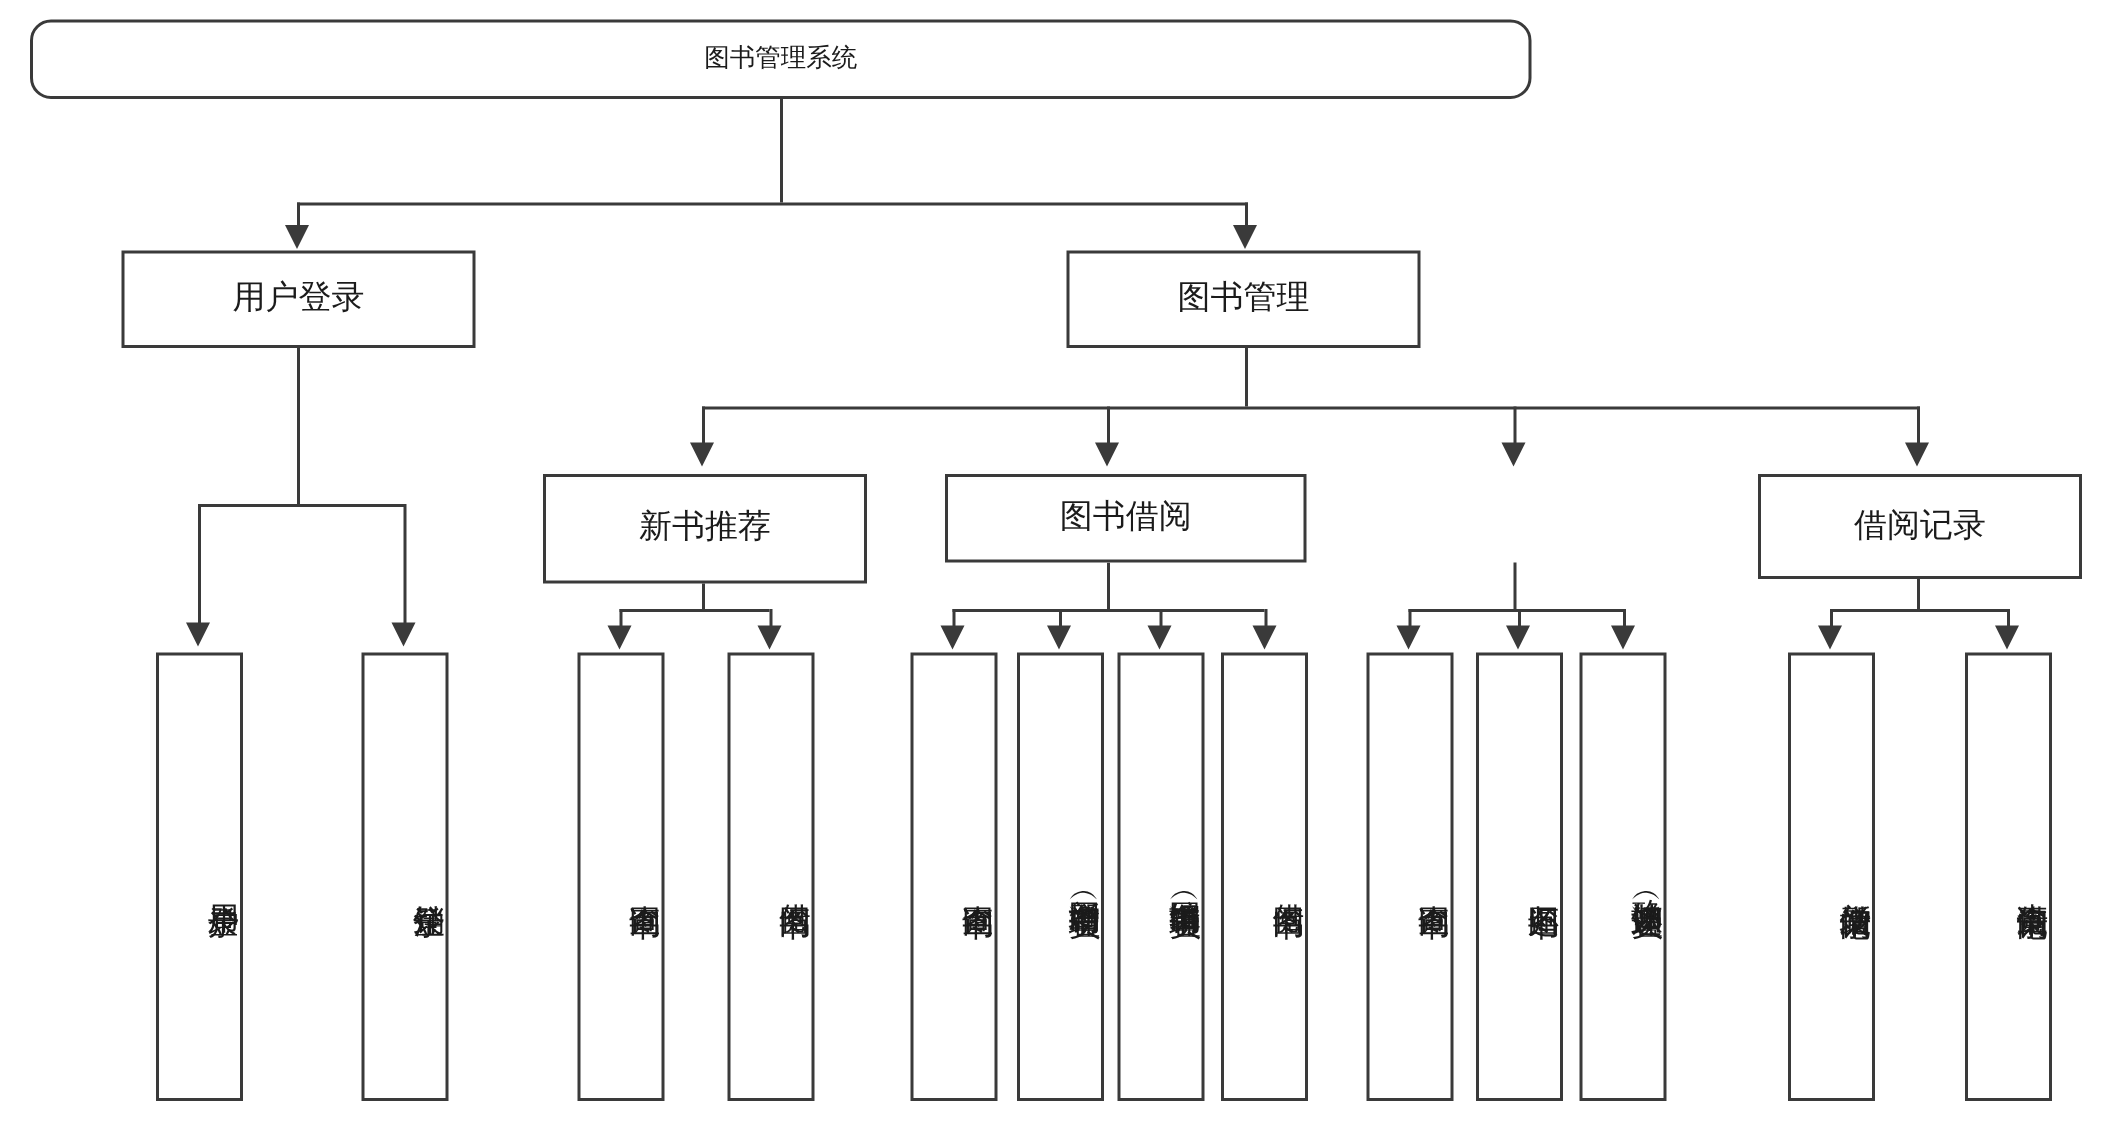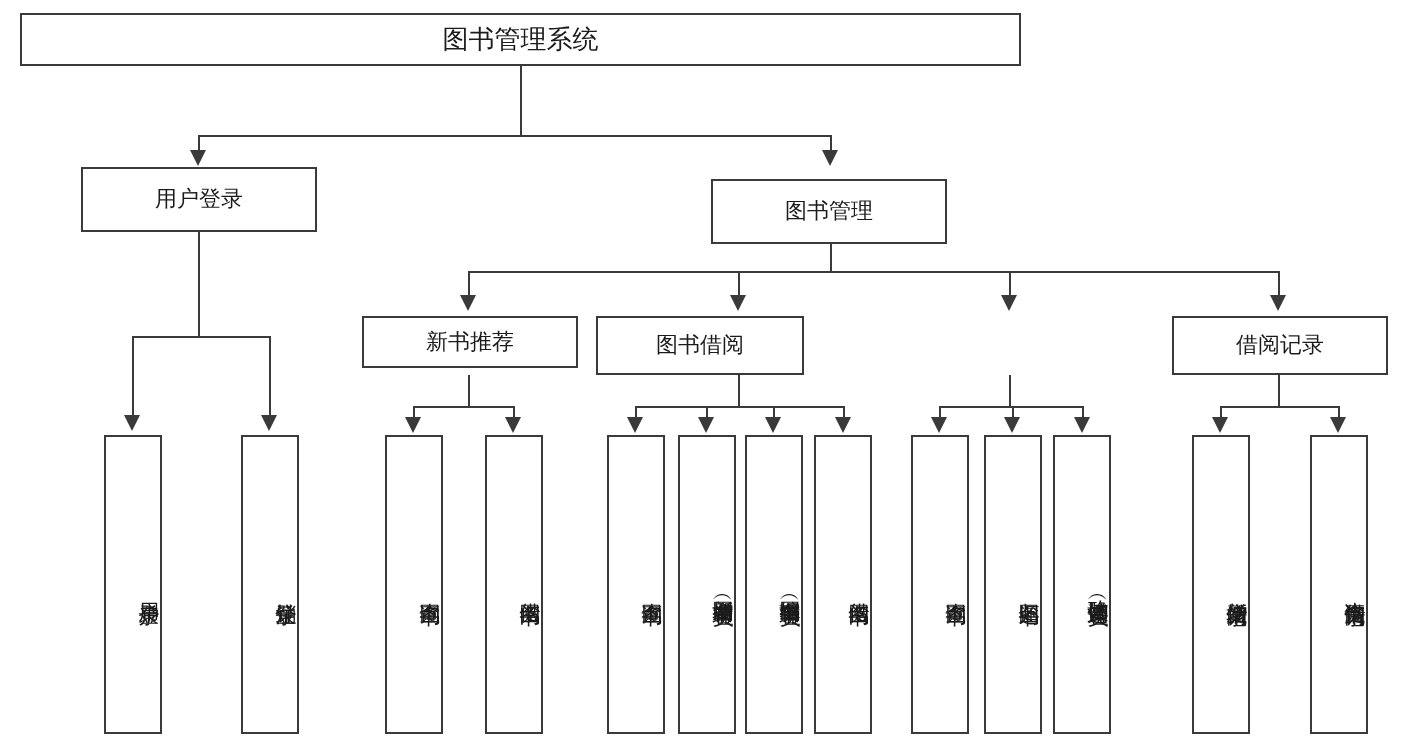--- a/index.html
+++ b/index.html
@@ -20,21 +20,21 @@
     box-sizing:border-box;
     border:2px solid #3a3a3a;
     background:#ffffff;
     display:flex;
     align-items:center;
     justify-content:center;
     color:#1b1b1b;
     line-height:1.12;
     text-align:center;
   }
-  .node.root{ font-size:26px; }
+  .node.root{ font-size:17px;border-radius:14px; }
   .node.lvl2{ font-size:22px; }
   .node.lvl3{ font-size:22px; }
   .node.leaf{
     font-size:21px;
     writing-mode:vertical-rl;
     text-orientation:upright;
     align-items:flex-start;
     justify-content:center;
     padding-top:6px;
     letter-spacing:2px;
@@ -145,31 +145,31 @@
     <div class="arrow" style="left:1330px;top:417px;"></div>
   </div>
 
   <div class="node root" style="left:20px;top:13px;width:1001px;height:53px;">
     <span>图书管理系统</span>
   </div>
 
   <div class="node lvl2" style="left:81px;top:167px;width:236px;height:65px;">
     <span>用户登录</span>
   </div>
-  <div class="node lvl2" style="left:711px;top:167px;width:236px;height:65px;margin-top:12px;">
+  <div class="node lvl2" style="left:711px;top:167px;width:236px;height:65px;">
     <span>图书管理</span>
   </div>
 
-  <div class="node lvl3" style="left:362px;top:316px;width:216px;height:52px;">
+  <div class="node lvl3" style="left:362px;top:316px;width:216px;height:73px;">
     <span>新书推荐</span>
   </div>
-  <div class="node lvl3" style="left:596px;top:316px;width:208px;height:59px;">
+  <div class="node lvl3" style="left:630px;top:316px;width:241px;height:59px;">
     <span>图书借阅</span>
   </div>
-  <div class="node lvl3" style="left:1172px;top:316px;width:216px;height:59px;">
+  <div class="node lvl3" style="left:1172px;top:316px;width:216px;height:70px;">
     <span>借阅记录</span>
   </div>
 
   <div class="node leaf" style="left:104px;top:435px;width:58px;height:299px;">
     <span class="vlabel">用户登录</span>
   </div>
   <div class="node leaf" style="left:241px;top:435px;width:58px;height:299px;">
     <span class="vlabel">注销登录</span>
   </div>
   <div class="node leaf" style="left:385px;top:435px;width:58px;height:299px;">

